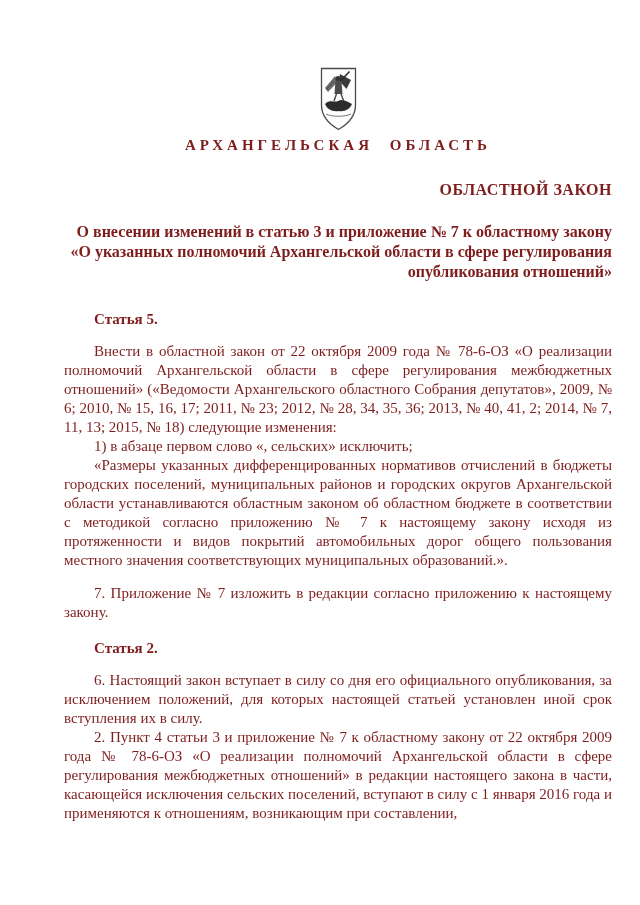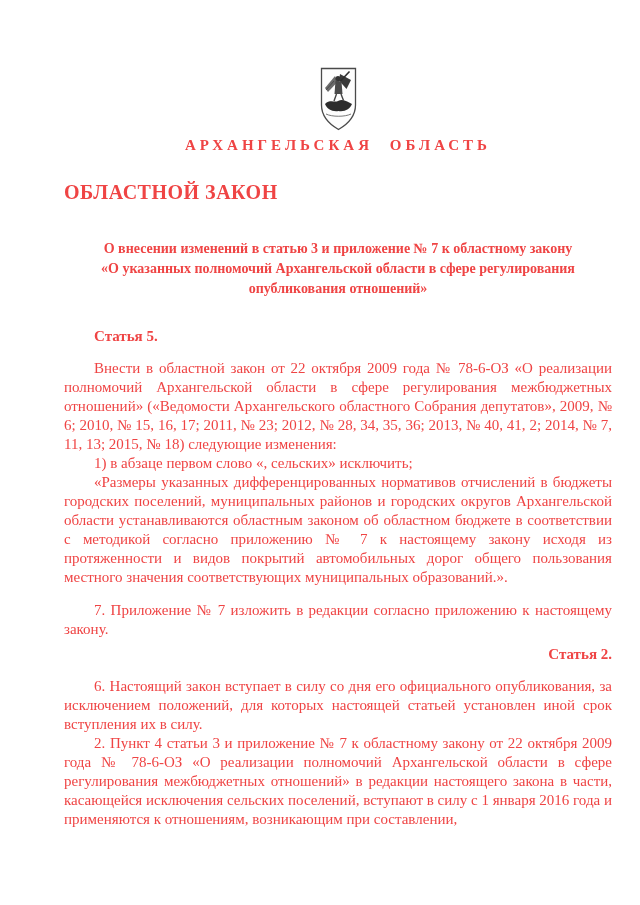--- a/index.html
+++ b/index.html
@@ -4,45 +4,45 @@
 <style>
   html,body { margin:0; padding:0; background:#e8e8e8; }
   .page {
     position:relative;
     width:640px; height:905px;
     margin:0 auto;
     background:#ffffff;
     box-sizing:border-box;
     padding:67px 28px 0 64px;
     font-family:"Liberation Serif","DejaVu Serif",serif;
-    color:#ef4444;
+    color:#7f1d1d;
     overflow:hidden;
   }
   .emblem-wrap { text-align:center; height:64px; }
   .emblem-wrap svg { display:inline-block; }
   .region-name {
     text-align:center; margin-top:6px;
     font-weight:bold; font-size:15px;
     letter-spacing:4px; word-spacing:9px;
     white-space:nowrap;
   }
   .doc-type {
-    text-align:left; margin-top:27px;
-    font-weight:bold; font-size:20px; letter-spacing:0.5px;
+    text-align:right; margin-top:27px;
+    font-weight:bold; font-size:16px; letter-spacing:0.5px;
   }
   .law-title {
-    text-align:center; margin-top:35px;
-    font-weight:bold; font-size:14px; line-height:20px;
+    text-align:right; margin-top:23px;
+    font-weight:bold; font-size:16px; line-height:20px;
   }
   .article-heading {
     margin:28px 0 13px 0;
     font-weight:bold; font-size:15px; line-height:19px;
     text-indent:30px;
   }
-  .article-heading.second { margin-top:6px;text-align:right; }
+  .article-heading.second { margin-top:17px; }
   p.body {
     margin:0;
     font-size:15px; line-height:19px;
     text-align:justify; text-indent:30px;
   }
   p.body.gap { margin-top:14px; }
 </style>
 </head>
 <body>
 

